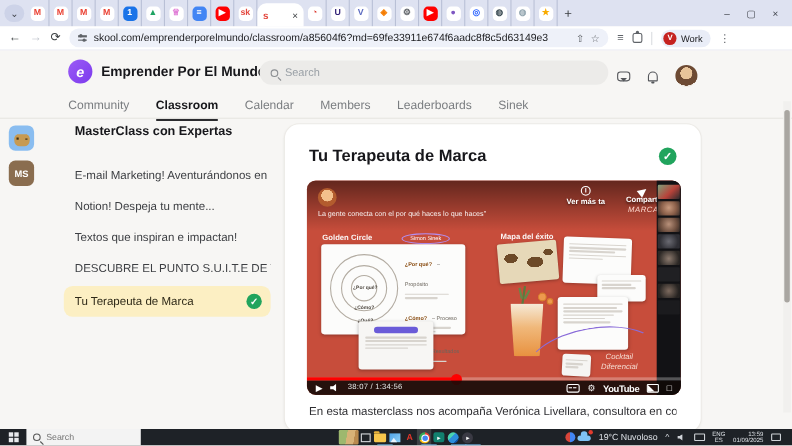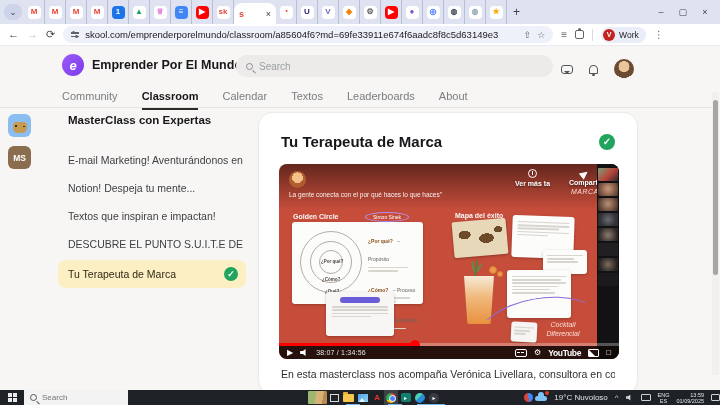--- a/index.html
+++ b/index.html
@@ -165,21 +165,21 @@
 .folder{width:11px;height:8px;background:#f7c64c;border-radius:1px;position:relative}
 .folder::before{content:"";position:absolute;top:-2px;left:0;width:5px;height:2px;background:#e9b23a;border-radius:1px 1px 0 0}
 .photosic{width:10px;height:8px;background:linear-gradient(135deg,#4ea3e8,#8fd0f5);position:relative}
 .photosic::after{content:"";position:absolute;bottom:0;left:1px;border:3px solid transparent;border-bottom:4px solid #e8f4fc}
 .acrobat{font-size:8px;font-weight:bold;color:#e2362a}
 .chromeic{width:10px;height:10px;border-radius:50%;background:conic-gradient(#ea4335 0 33%,#fbbc05 0 66%,#34a853 0);position:relative}
 .chromeic::after{content:"";position:absolute;left:2.5px;top:2.5px;width:5px;height:5px;border-radius:50%;background:#4285f4;border:1px solid #fff}
 .moviesic{width:10px;height:9px;background:#12806e;border-radius:2px;color:#fff;font-size:6px;display:flex;align-items:center;justify-content:center}
 .edgeic{width:10px;height:10px;border-radius:50%;background:linear-gradient(135deg,#49d2b0 0 40%,#2c8ddb 41% 75%,#1054a8 76%)}
 .mediaic{width:10px;height:10px;border-radius:50%;background:#3a3a44;color:#fff;font-size:6px;display:flex;align-items:center;justify-content:center}
-#tray{margin-left:auto;display:flex;align-items:center;gap:7px;padding-right:0}
+#tray{margin-left:auto;display:flex;align-items:center;gap:7px;padding-right:10px}
 .halfcircle{width:9px;height:9px;border-radius:50%;background:conic-gradient(#4286f5 0 50%,#d9453a 0)}
 .cloudic{position:relative;width:12px;height:7px}
 .cloudic::before{content:"";position:absolute;bottom:0;left:0;width:12px;height:5px;border-radius:3px;background:#7ec3f5}
 .cloudic::after{content:"";position:absolute;top:-2px;left:3px;width:6px;height:6px;border-radius:50%;background:#7ec3f5}
 .reddot{position:absolute;top:-3px;right:-2px;width:4px;height:4px;border-radius:50%;background:#e23b2e}
 #weathertext{font-size:8px;white-space:nowrap}
 .chev{font-size:8px;color:#cfd3d8}
 .speaker2{width:8px;height:6px;clip-path:polygon(0 30%,30% 30%,60% 0,60% 100%,30% 70%,0 70%);background:#cfd3d8;position:relative}
 .trayboard{width:10px;height:7px;border:1px solid #cfd3d8;border-radius:1px}
 .langblock{font-size:5.5px;line-height:6px;text-align:center}
@@ -331,23 +331,23 @@
   </div>
   <div id="hdricons">
     <span class="chaticon"></span>
     <span class="bellicon"></span>
     <span class="hav"></span>
   </div>
   <div id="skoolnav">
     <span class="snav">Community</span>
     <span class="snav active">Classroom</span>
     <span class="snav">Calendar</span>
-    <span class="snav">Textos</span>
+    <span class="snav">Members</span>
     <span class="snav">Leaderboards</span>
-    <span class="snav">About</span>
+    <span class="snav">Sinek</span>
   </div>
   <div id="hdivider"></div>
 
   <div id="rail">
     <div class="railicon cat">
       <div class="cathead">
           <div class="cateyes"></div>
         </div>
     </div>
     <div class="railicon ms">MS</div>

